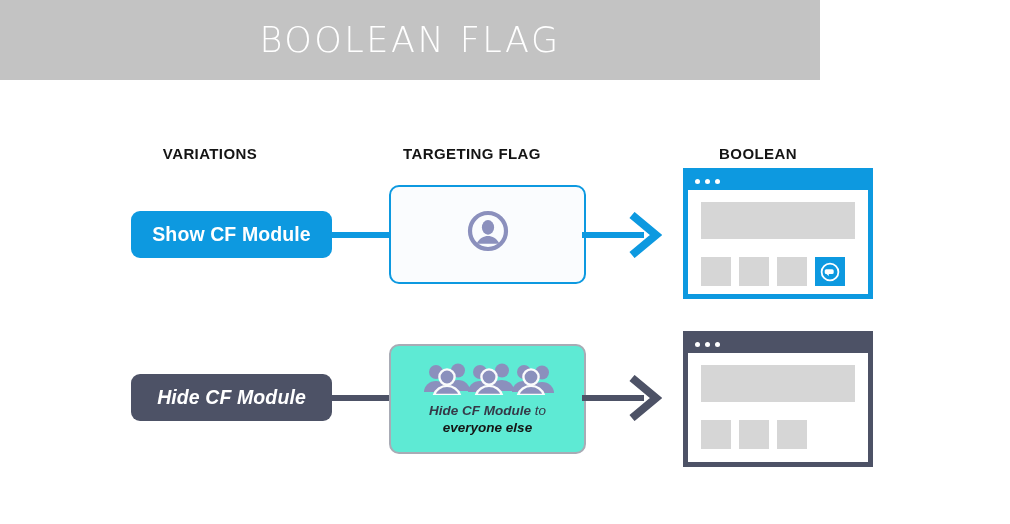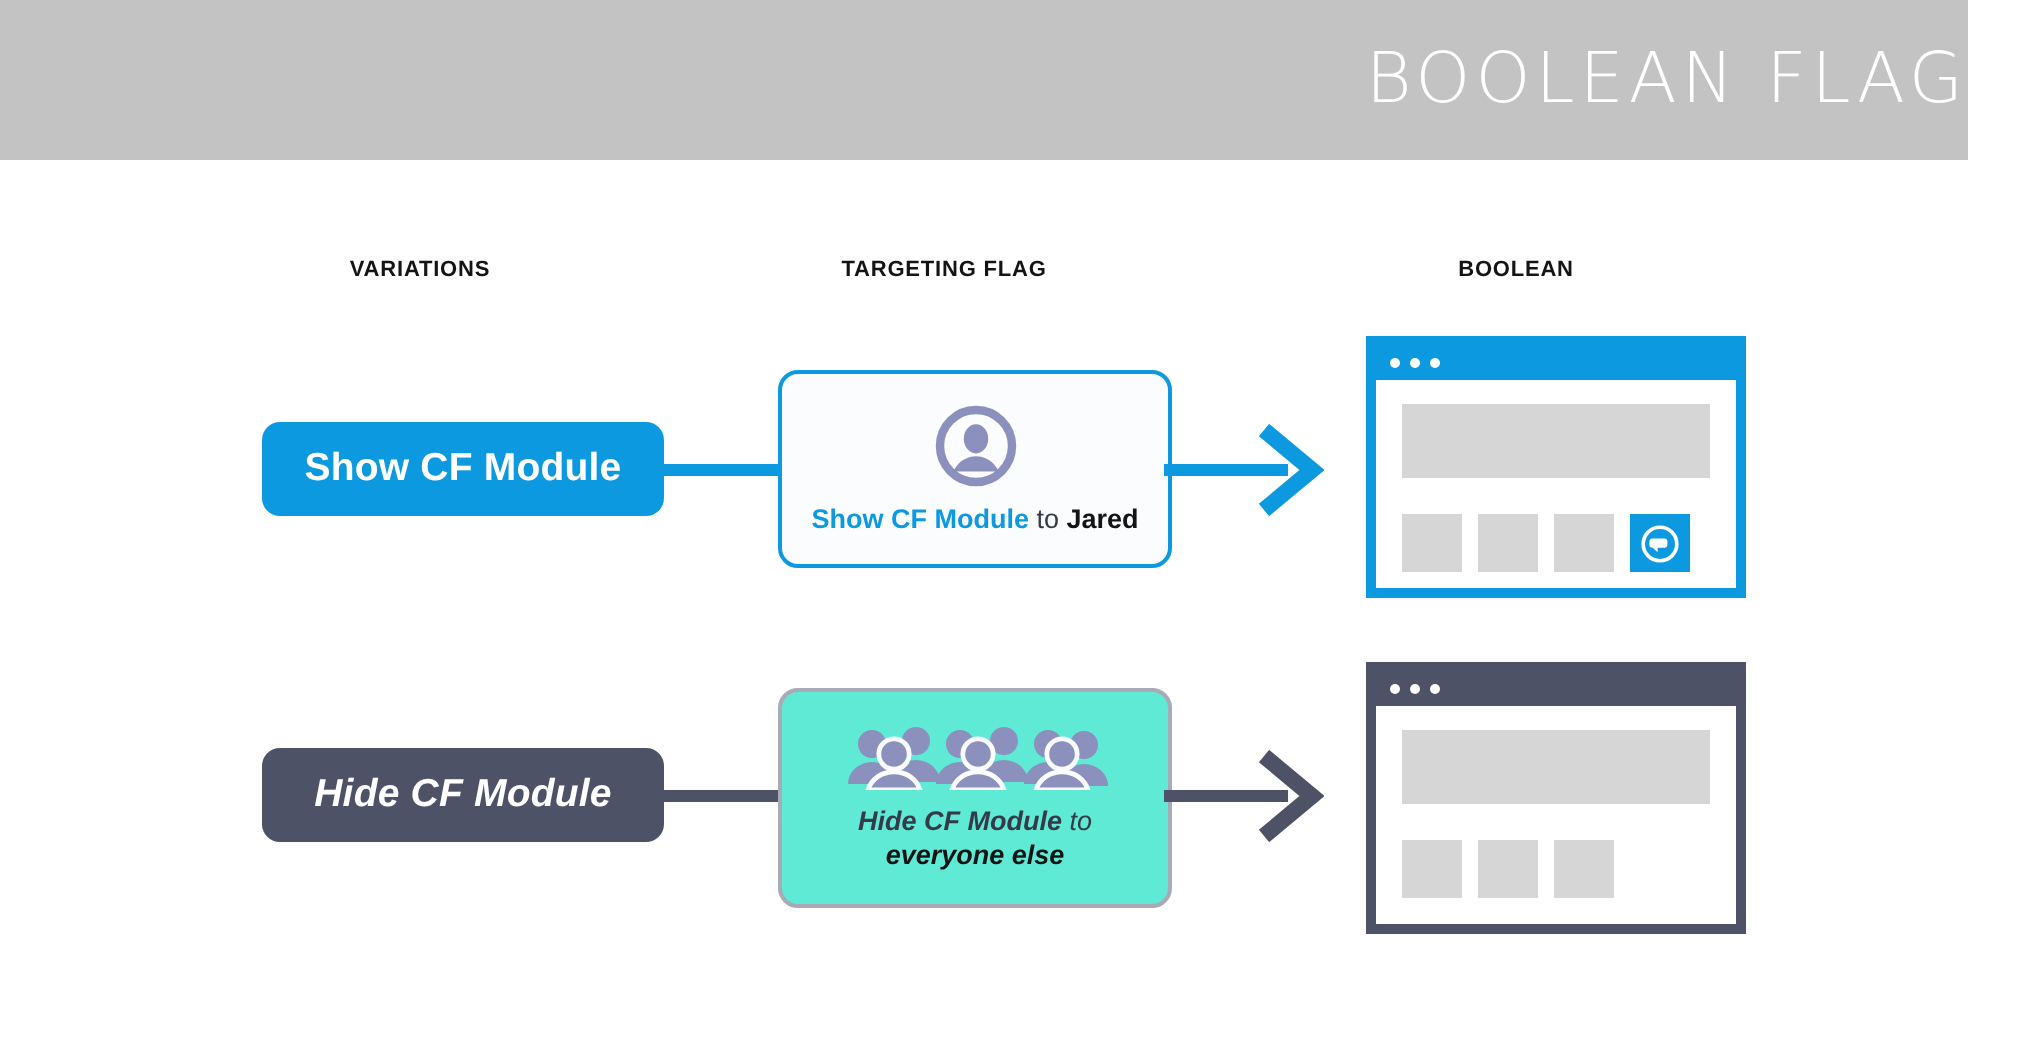--- a/index.html
+++ b/index.html
@@ -14,41 +14,41 @@
     font-family: "Liberation Sans", sans-serif;
     overflow: hidden;
     position: relative;
   }
 
   
   .header-banner {
     position: absolute;
     left: 0;
     top: 0;
-    width: 984px;
+    width: 820px;
     height: 80px;
     background: #c3c3c3;
     display: flex;
     align-items: center;
-    justify-content: flex-end;
+    justify-content: center;
   }
   .header-title {
     color: #ffffff;
     font-size: 35px;
     font-weight: 300;
     letter-spacing: 2.5px;
     font-family: "DejaVu Sans", sans-serif;
     white-space: nowrap;
   }
 
   
   .col-head {
     position: absolute;
-    top: 129px;
-    font-size: 11px;
+    top: 145px;
+    font-size: 15px;
     font-weight: bold;
     color: #141414;
     letter-spacing: 0.4px;
     white-space: nowrap;
     text-align: center;
   }
   .col-head.variations    { left: 110px; width: 200px; }
   .col-head.targeting     { left: 372px; width: 200px; }
   .col-head.results       { left: 658px; width: 200px; }
 
@@ -216,23 +216,20 @@
 
   <div class="connector c1"></div>
 
   <div class="rule-card">
     <div class="rule-icon">
       <svg width="42" height="42" viewBox="0 0 42 42" aria-hidden="true">
         <circle cx="21" cy="21" r="18" fill="none" stroke="#8b90bd" stroke-width="4.2"></circle>
         <ellipse cx="21" cy="17.4" rx="6.1" ry="7.3" fill="#8b90bd"></ellipse>
         <path d="M9.6 33.8 C12.2 28.2 17.0 26.1 21 26.1 C25.0 26.1 29.8 28.2 32.4 33.8 Z" fill="#8b90bd"></path>
       </svg>
-    </div>
-    <div class="rule-text">
-      <span class="t-flag-blue">Show CF Module</span><span class="t-plain"> to </span><span class="t-target">Jared</span>
     </div>
   </div>
 
   <div class="connector c2"></div>
   <div class="arrow-head">
     <svg viewBox="0 0 34 46" aria-hidden="true">
       <path d="M4 3 L28 23 L4 43" fill="none" stroke="#0d99e0" stroke-width="8" stroke-linecap="butt" stroke-linejoin="miter"></path>
     </svg>
   </div>
 

